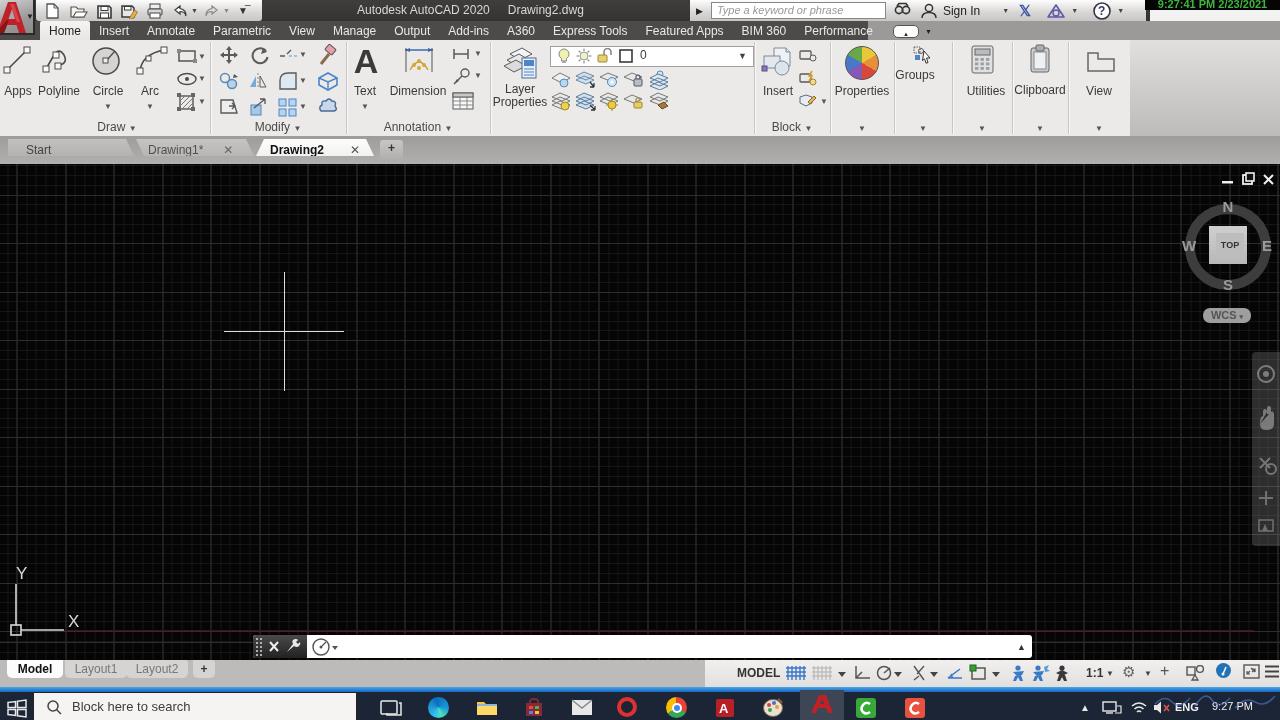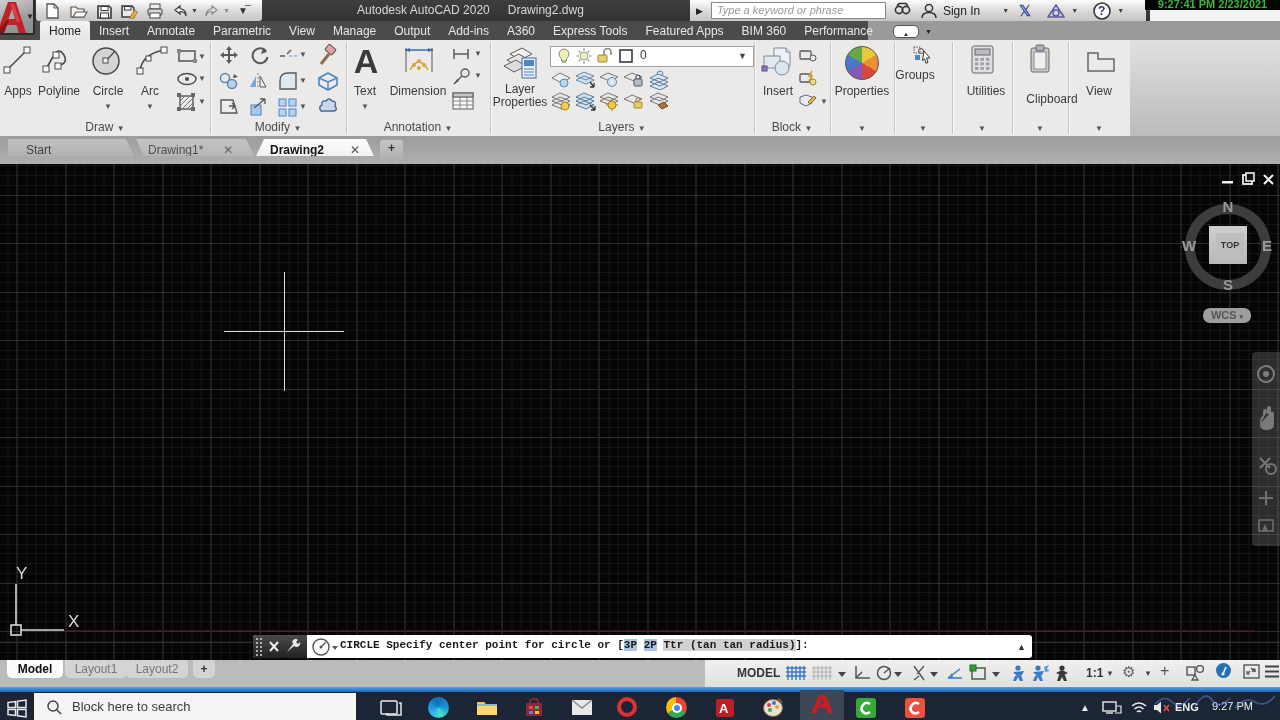--- a/index.html
+++ b/index.html
@@ -201,21 +201,21 @@
  <div class="abs" style="left:198px;top:34px;font-size:8px;color:#555">▼</div>
  <svg class="abs" style="left:176px;top:52px" width="22" height="20">
       <rect x="4" y="4" width="13" height="13" fill="none" stroke="#4a4a4a" stroke-width="1.3"></rect>
       <path d="M4 9 L9 4 M4 14 L14 4 M6 17 L17 6 M11 17 L17 11" stroke="#777" stroke-width="1"></path>
       <rect x="1" y="1" width="4" height="4" fill="#666"></rect>
       <rect x="15" y="1" width="4" height="4" fill="#666"></rect>
       <rect x="1" y="15" width="4" height="4" fill="#666"></rect>
       <rect x="15" y="15" width="4" height="4" fill="#666"></rect>
     </svg>
  <div class="abs" style="left:198px;top:57px;font-size:8px;color:#555">▼</div>
- <div class="plabel" style="left:0;width:210px">Draw <span class="dar">▼</span></div>
+ <div class="plabel" style="left:12px;width:210px">Draw <span class="dar">▼</span></div>
 
  <svg class="abs" style="left:219px;top:6px" width="20" height="20">
       <path d="M10 0 L13 4 H11 V8 H15 V6 L19 9 L15 12 V10 H11 V14 H13 L10 18 L7 14 H9 V10 H5 V12 L1 9 L5 6 V8 H9 V4 H7 Z" fill="#5a5a5a"></path>
     </svg>
  <svg class="abs" style="left:250px;top:6px" width="20" height="20">
       <path d="M16 5 A 7.5 7.5 0 1 0 17.5 11" fill="none" stroke="#5a5a5a" stroke-width="2"></path>
       <path d="M13 2 L17 6 L11 8 Z" fill="#5a5a5a"></path>
     </svg>
  <svg class="abs" style="left:279px;top:8px" width="20" height="14">
       <path d="M1 8 L6 8" stroke="#5a5a5a" stroke-width="1.5"></path>
@@ -359,21 +359,20 @@
         <line x1="62" y1="17" x2="62" y2="19"></line>
         <line x1="56" y1="13" x2="58" y2="13"></line>
         <line x1="66" y1="13" x2="68" y2="13"></line>
       </g>
   <path d="M74 7 L82 3 L92 7 L84 11 Z" fill="#e8e8e8" stroke="#777"></path>
       <rect x="84" y="10" width="8" height="6" rx="1" fill="#e8cc60" stroke="#998a30"></rect>
       <path d="M86 10 L86 8 A2 2 0 0 1 90 8" fill="none" stroke="#998a30" stroke-width="1.2"></path>
   <path d="M100 5 L108 1 L118 5 L110 9 Z M100 9 L108 5 L118 9 L110 13 Z" fill="#e8e8e8" stroke="#777"></path>
       <path d="M108 13 L114 10 L118 14 L112 17 Z" fill="#a8763a" stroke="#6a4a20"></path>
  </svg>
- <div class="plabel" style="left:490px;width:264px">Layers <span class="dar">▼</span></div>
 
  <svg class="abs" style="left:760px;top:4px" width="36" height="36">
       <path d="M14 4 L26 4 L30 8 L30 22 L14 22 Z" fill="#eef2f6" stroke="#7a8a9a"></path>
       <path d="M26 4 L26 8 L30 8" fill="#d8e0e8" stroke="#7a8a9a"></path>
       <rect x="4" y="12" width="16" height="12" fill="#e4e8ec" stroke="#7a8a9a"></rect>
       <circle cx="22" cy="24" r="7" fill="#dce4ec" stroke="#7a8a9a"></circle>
       <rect x="2" y="22" width="5" height="5" fill="#8a7ab4" stroke="#5a4a8a"></rect>
     </svg>
  <div class="biglabel" style="left:758px;top:44px;width:40px">Insert</div>
  <svg class="abs" style="left:798px;top:8px" width="20" height="14">
@@ -421,21 +420,21 @@
       </g>
     </svg>
  <div class="biglabel" style="left:952px;top:44px;width:68px">Utilities</div>
  <div class="plabel" style="left:952px;width:60px"><span class="dar">▼</span></div>
 
  <svg class="abs" style="left:1028px;top:4px" width="26" height="32">
       <rect x="3" y="4" width="18" height="24" rx="2" fill="#c8cdd2" stroke="#666"></rect>
       <rect x="6" y="8" width="12" height="17" fill="#eef0f2" stroke="#888"></rect>
       <rect x="8" y="1" width="8" height="6" rx="1" fill="#aab0b6" stroke="#666"></rect>
     </svg>
- <div class="biglabel" style="left:1012px;top:52px;width:80px">Clipboard</div>
+ <div class="biglabel" style="left:1012px;top:43px;width:56px">Clipboard</div>
  <div class="plabel" style="left:1012px;width:56px"><span class="dar">▼</span></div>
 
  <svg class="abs" style="left:1086px;top:7px" width="30" height="26">
       <path d="M2 24 L2 6 L12 6 L12 12 L28 12 L28 24 Z" fill="#eceae8" stroke="#666" stroke-width="1.5"></path>
     </svg>
  <div class="biglabel" style="left:1068px;top:44px;width:62px">View</div>
  <div class="plabel" style="left:1068px;width:62px"><span class="dar">▼</span></div>
 </div>
 
 <div class="abs" id="filetabs">
@@ -510,21 +509,20 @@
    <path d="M17 7 L25 16 M25 7 L17 16" stroke="#f0f0f0" stroke-width="2"></path>
    <path d="M33 16 L40 9 M40 9 Q38 5 42 4 Q44 3.5 45 5 L43 7 L45 9 L47 7 Q48 9 46 11 Q44 13 41 11 L34 17 Z" fill="#e8e8e8"></path>
   </svg>
  </div>
  <svg style="position:absolute;left:59px;top:3px" width="28" height="18">
       <circle cx="9" cy="9" r="8" fill="none" stroke="#555" stroke-width="1.4"></circle>
       <circle cx="9" cy="9" r="1.5" fill="#555"></circle>
       <line x1="10" y1="8" x2="14" y2="4" stroke="#555" stroke-width="1.3"></line>
       <path d="M20 8 L26 8 L23 12 Z" fill="#555"></path>
     </svg>
- <div id="cmdtext">CIRCLE Specify center point for circle or [<span style="background:#a8c6e4">3P</span> <span style="background:#a8c6e4">2P</span> <span style="background:#d2d2d2">Ttr (tan tan radius)</span>]:</div>
  <div style="position:absolute;right:6px;top:7px;font-size:9px;color:#333">▲</div>
 </div>
 
 <div class="abs" id="statusbar">
  <div id="statusright"></div>
  <div class="mltab" style="left:7px;width:56px;background:#fcfcfc;color:#111;font-weight:bold;border-radius:0 0 5px 5px;text-align:center">Model</div>
  <div class="mltab" style="left:65px;width:62px;background:#d6d4d2;color:#777;border-radius:0 3px 5px 5px;text-align:center">Layout1</div>
  <div class="mltab" style="left:126px;width:62px;background:#d6d4d2;color:#777;border-radius:0 3px 5px 5px;text-align:center">Layout2</div>
  <div class="mltab" style="left:193px;width:22px;background:#d6d4d2;font-weight:bold;color:#333;border-radius:0 3px 5px 5px;text-align:center">+</div>
  <div style="position:absolute;left:737px;top:6px;font-size:12px;font-weight:bold;color:#333">MODEL</div>

